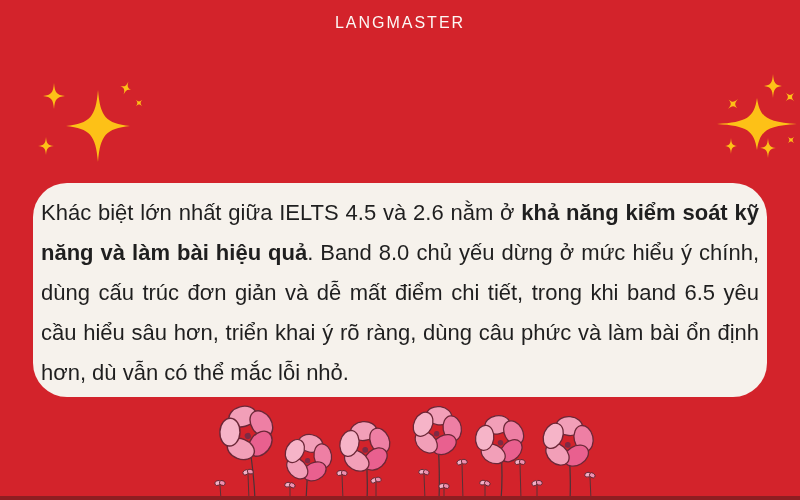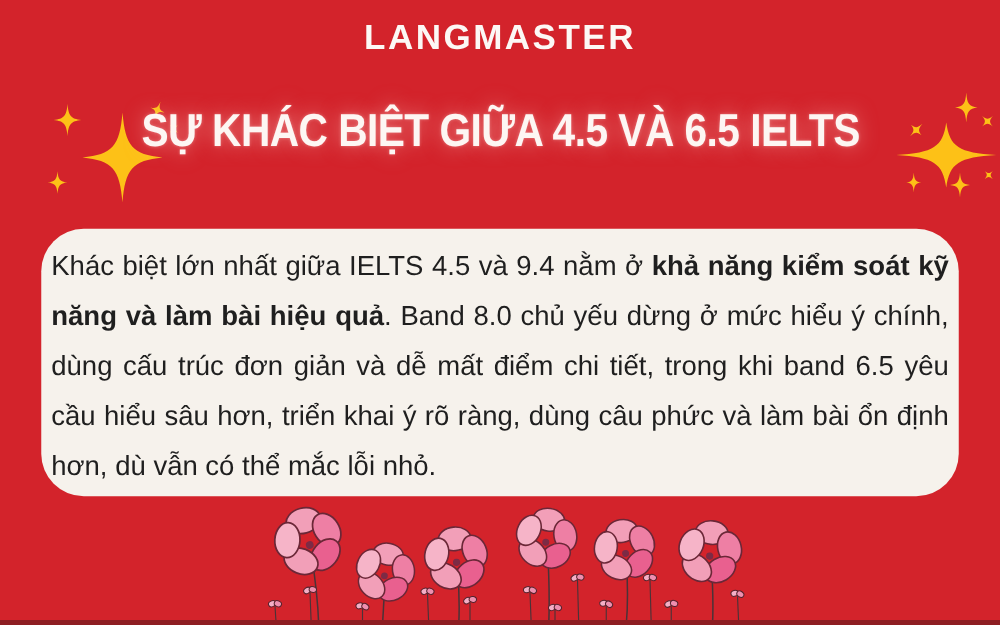--- a/index.html
+++ b/index.html
@@ -6,21 +6,21 @@
   .poster {
     position:relative;
     width:800px; height:500px;
     background: var(--background-red, #D3232B);
     overflow:hidden;
     font-family:"Liberation Sans", sans-serif;
   }
   .logo {
     position:absolute; top:14px; left:0; right:0;
     text-align:center;
-    font-weight:700; font-size:28px; letter-spacing:2px;
+    font-weight:400; font-size:16px; letter-spacing:2px;
     color:#FCF8F5;
   }
   .title {
     position:absolute; top:84px; left:0; right:0;
     text-align:center;
     color: var(--title-text, #FDF6F3);
     font-weight:800; font-size:37px;
     margin:0;
   }
   .title-inner {
@@ -67,38 +67,35 @@
   <svg class="sparkles-left" viewBox="0 0 120 100" aria-hidden="true">
     <g fill="#FDC117">
       <path transform="translate(72,50) scale(32,36)" d="M0,-1 C0.07,-0.25 0.25,-0.07 1,0 C0.25,0.07 0.07,0.25 0,1 C-0.07,0.25 -0.25,0.07 -1,0 C-0.25,-0.07 -0.07,-0.25 0,-1 Z"></path>
       <path transform="translate(28,20) scale(11,13)" d="M0,-1 C0.07,-0.25 0.25,-0.07 1,0 C0.25,0.07 0.07,0.25 0,1 C-0.07,0.25 -0.25,0.07 -1,0 C-0.25,-0.07 -0.07,-0.25 0,-1 Z"></path>
       <path transform="translate(20,70) scale(8,9)" d="M0,-1 C0.07,-0.25 0.25,-0.07 1,0 C0.25,0.07 0.07,0.25 0,1 C-0.07,0.25 -0.25,0.07 -1,0 C-0.25,-0.07 -0.07,-0.25 0,-1 Z"></path>
       <path transform="translate(100,12) rotate(20) scale(6,7)" d="M0,-1 C0.07,-0.25 0.25,-0.07 1,0 C0.25,0.07 0.07,0.25 0,1 C-0.07,0.25 -0.25,0.07 -1,0 C-0.25,-0.07 -0.07,-0.25 0,-1 Z"></path>
       <path transform="translate(113,27) rotate(45) scale(4.5)" d="M0,-1 C0.07,-0.25 0.25,-0.07 1,0 C0.25,0.07 0.07,0.25 0,1 C-0.07,0.25 -0.25,0.07 -1,0 C-0.25,-0.07 -0.07,-0.25 0,-1 Z"></path>
     </g>
   </svg>
 
-  <h1 class="title">
-    <span class="title-inner">SỰ KHÁC BIỆT GIỮA 4.5 VÀ 6.5 IELTS</span>
-  </h1>
 
   <svg class="sparkles-right" viewBox="0 0 95 110" aria-hidden="true">
     <g fill="#FDC117">
       <path transform="translate(52,52) scale(40,26)" d="M0,-1 C0.07,-0.25 0.25,-0.07 1,0 C0.25,0.07 0.07,0.25 0,1 C-0.07,0.25 -0.25,0.07 -1,0 C-0.25,-0.07 -0.07,-0.25 0,-1 Z"></path>
       <path transform="translate(68,14) scale(9,12)" d="M0,-1 C0.07,-0.25 0.25,-0.07 1,0 C0.25,0.07 0.07,0.25 0,1 C-0.07,0.25 -0.25,0.07 -1,0 C-0.25,-0.07 -0.07,-0.25 0,-1 Z"></path>
       <path transform="translate(85,25) rotate(45) scale(6)" d="M0,-1 C0.07,-0.25 0.25,-0.07 1,0 C0.25,0.07 0.07,0.25 0,1 C-0.07,0.25 -0.25,0.07 -1,0 C-0.25,-0.07 -0.07,-0.25 0,-1 Z"></path>
       <path transform="translate(28,32) rotate(45) scale(6,7)" d="M0,-1 C0.07,-0.25 0.25,-0.07 1,0 C0.25,0.07 0.07,0.25 0,1 C-0.07,0.25 -0.25,0.07 -1,0 C-0.25,-0.07 -0.07,-0.25 0,-1 Z"></path>
       <path transform="translate(26,74) scale(6,8)" d="M0,-1 C0.07,-0.25 0.25,-0.07 1,0 C0.25,0.07 0.07,0.25 0,1 C-0.07,0.25 -0.25,0.07 -1,0 C-0.25,-0.07 -0.07,-0.25 0,-1 Z"></path>
       <path transform="translate(63,76) scale(8,10)" d="M0,-1 C0.07,-0.25 0.25,-0.07 1,0 C0.25,0.07 0.07,0.25 0,1 C-0.07,0.25 -0.25,0.07 -1,0 C-0.25,-0.07 -0.07,-0.25 0,-1 Z"></path>
       <path transform="translate(86,68) rotate(45) scale(4.5)" d="M0,-1 C0.07,-0.25 0.25,-0.07 1,0 C0.25,0.07 0.07,0.25 0,1 C-0.07,0.25 -0.25,0.07 -1,0 C-0.25,-0.07 -0.07,-0.25 0,-1 Z"></path>
     </g>
   </svg>
 
   <div class="card">
-    <p class="card-text"><span>Khác biệt lớn nhất giữa IELTS 4.5 và 9.4 nằm ở </span><span class="bold">khả năng kiểm soát kỹ năng và làm bài hiệu quả</span><span>. Band 8.0 chủ yếu dừng ở mức hiểu ý chính, dùng cấu trúc đơn giản và dễ mất điểm chi tiết, trong khi band 6.5 yêu cầu hiểu sâu hơn, triển khai ý rõ ràng, dùng câu phức và làm bài ổn định hơn, dù vẫn có thể mắc lỗi nhỏ.</span></p>
+    <p class="card-text"><span>Khác biệt lớn nhất giữa IELTS 4.5 và 2.6 nằm ở </span><span class="bold">khả năng kiểm soát kỹ năng và làm bài hiệu quả</span><span>. Band 8.0 chủ yếu dừng ở mức hiểu ý chính, dùng cấu trúc đơn giản và dễ mất điểm chi tiết, trong khi band 6.5 yêu cầu hiểu sâu hơn, triển khai ý rõ ràng, dùng câu phức và làm bài ổn định hơn, dù vẫn có thể mắc lỗi nhỏ.</span></p>
   </div>
 
   <svg class="flowers" viewBox="0 0 440 105" aria-hidden="true">
     <defs>
       <g id="bloom" stroke="#6B2737" stroke-width="0.9">
         <ellipse cx="0" cy="-11" rx="9" ry="6.5" fill="#F29FB8"></ellipse>
         <ellipse cx="10.5" cy="-3.4" rx="9" ry="6.5" transform="rotate(72 10.5 -3.4)" fill="#EE7FA4"></ellipse>
         <ellipse cx="6.5" cy="8.9" rx="9" ry="6.5" transform="rotate(144 6.5 8.9)" fill="#E9608F"></ellipse>
         <ellipse cx="-6.5" cy="8.9" rx="9" ry="6.5" transform="rotate(216 -6.5 8.9)" fill="#F29FB8"></ellipse>
         <ellipse cx="-10.5" cy="-3.4" rx="9" ry="6.5" transform="rotate(288 -10.5 -3.4)" fill="#F6B4C8"></ellipse>

